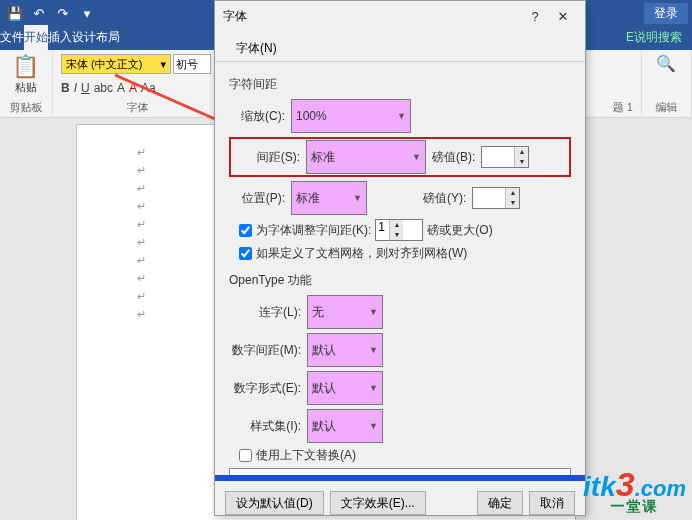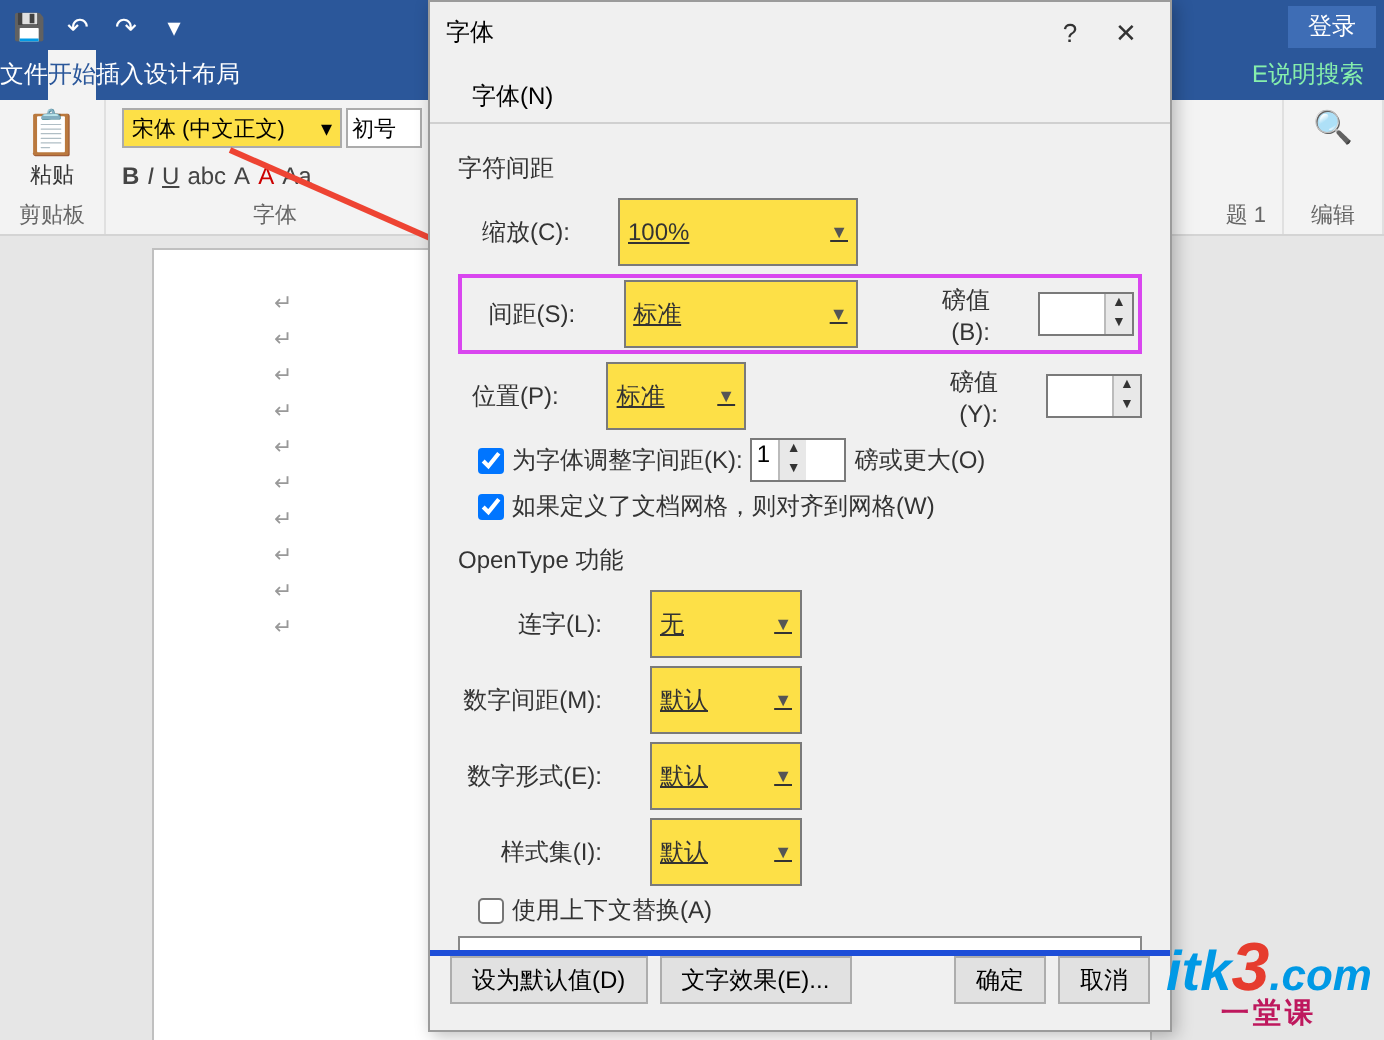--- a/index.html
+++ b/index.html
@@ -37,45 +37,45 @@
 
 .dialog { position: absolute; top: 0; left: 214px; width: 372px; height: 516px; background: #f0f0f0; border: 1px solid #9b9b9b; box-shadow: 2px 2px 8px rgba(0,0,0,.25); display: flex; flex-direction: column; }
 .dlg-title { height: 30px; display: flex; align-items: center; padding: 0 8px; font-size: 12px; }
 .dlg-title .t { flex: 1; }
 .dlg-title .btn { width: 28px; text-align: center; cursor: pointer; font-size: 13px; color: #333; }
 .dlg-tabs { display: flex; padding: 4px 10px 0; gap: 4px; border-bottom: 1px solid #d0d0d0; }
 .dlg-tab { padding: 4px 10px; font-size: 12px; border: 1px solid transparent; border-bottom: none; cursor: pointer; }
 .dlg-tab.active { background: #f0f0f0; border-color: #acacac; position: relative; top: 1px; }
 .dlg-body { flex: 1; padding: 10px 14px 6px; font-size: 12px; color: #333; overflow: hidden; }
 .section-label { margin: 4px 0 6px; }
-.row { display: flex; align-items: center; margin: 4px 0; gap: 24px; }
+.row { display: flex; align-items: center; margin: 4px 0; gap: 6px; }
 .row label { width: 56px; text-align: right; }
-.combo { height: 34px; border: 1px solid #7a7a7a; background: #fde047; display: flex; align-items: center; justify-content: space-between; padding: 0 4px; font-size: 12px; text-decoration: underline; }
+.combo { height: 34px; border: 1px solid #7a7a7a; background: #f0abfc; display: flex; align-items: center; justify-content: space-between; padding: 0 4px; font-size: 12px; }
 .combo.w120 { width: 120px; }
 .combo.w70 { width: 76px; }
 .combo .arrow { font-size: 9px; color: #555; }
 .spin { width: 48px; height: 22px; border: 1px solid #7a7a7a; background: #fff; display: flex; }
 .spin input { border: none; width: 32px; font-size: 12px; padding: 0 2px; outline: none; }
 .spin .spbtns { width: 14px; display: flex; flex-direction: column; }
 .spin .spbtns span { flex: 1; background: #e8e8e8; border-left: 1px solid #bbb; font-size: 7px; text-align: center; line-height: 9px; cursor: pointer; }
 .chk { display: flex; align-items: center; gap: 4px; margin: 4px 0 4px 10px; }
 .chk input { width: 13px; height: 13px; }
-.highlight-row { border: 2px solid #d946ef; padding: 1px 2px; }
+.highlight-row { border: 2px solid #b91c1c; padding: 1px 13px; }
 .arrow-anno { position: absolute; top: 70px; left: 110px; width: 150px; height: 80px; pointer-events: none; }
 .arrow-anno svg { width: 100%; height: 100%; }
 .preview-box { border: 1px solid #888; background: #fff; height: 56px; margin-top: 4px; display: flex; align-items: center; justify-content: center; font-family: "SimSun", serif; font-size: 30px; letter-spacing: 2px; }
-.dlg-footer { height: 40px; border-top: 3px solid #1d4ed8; display: flex; align-items: flex-start; padding: 0 10px; gap: 6px; }
+.dlg-footer { height: 40px; border-top: 6px solid #1d4ed8; display: flex; align-items: flex-end; padding: 0 10px; gap: 6px; }
 .btn-flat { height: 24px; padding: 0 10px; border: 1px solid #adadad; background: #e1e1e1; font-size: 12px; cursor: pointer; }
 .dlg-footer .spacer { flex: 1; }
 
 .watermark { position: absolute; right: 6px; bottom: 4px; font-family: Arial, sans-serif; font-weight: bold; }
 .watermark .itk { font-size: 28px; font-style: italic; color: #0099e5; }
 .watermark .three { font-size: 34px; color: #e63c2e; font-style: italic; }
 .watermark .com { font-size: 22px; color: #0099e5; font-style: italic; }
-.watermark .sub { font-size: 14px; color: #be185d; text-align: center; margin-top: -6px; letter-spacing: 2px; }
+.watermark .sub { font-size: 14px; color: #15803d; text-align: center; margin-top: -6px; letter-spacing: 2px; }
 </style>
 </head>
 <body>
 
 <div class="titlebar">
   <div class="qat">
     <span>💾</span>
     <span>↶</span>
     <span>↷</span>
     <span>▾</span>

